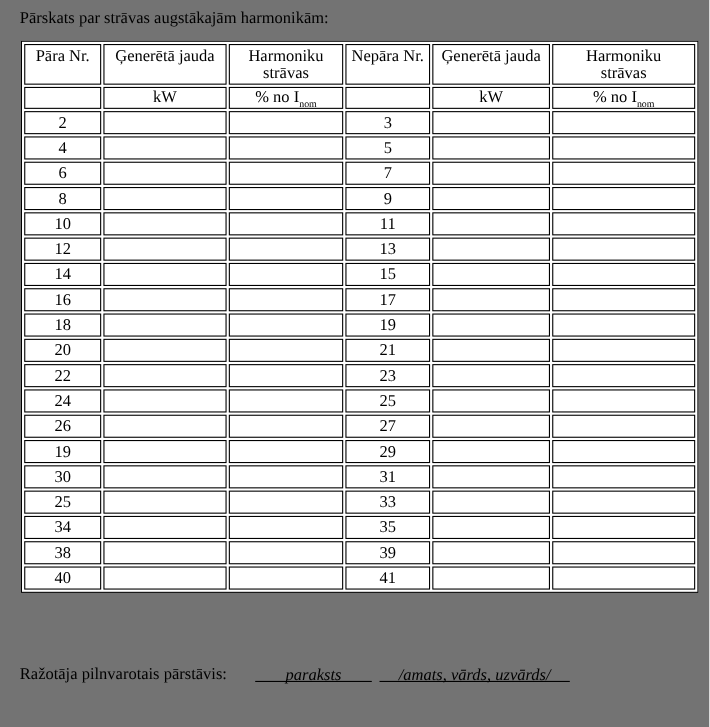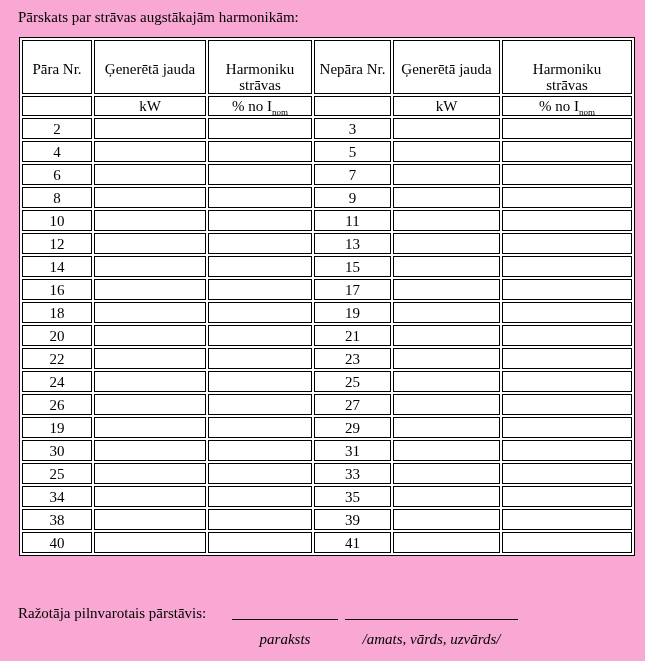--- a/index.html
+++ b/index.html
@@ -4,21 +4,21 @@
 <style>
   html, body {
     margin: 0;
     padding: 0;
     background: #ffffff;
   }
   .page {
     position: relative;
     width: 645px;
     height: 661px;
-    background: #f9a8d4;
+    background: #737373;
     color: #000000;
     font-family: "Liberation Serif", "DejaVu Serif", serif;
     overflow: hidden;
   }
   .title {
     position: absolute;
     left: 18px;
     top: 8px;
     font-size: 15px;
     line-height: 18px;
@@ -41,21 +41,21 @@
     margin: 0;
     text-align: center;
     font-size: 15px;
     background: #ffffff;
     overflow: hidden;
   }
   tr.hrow1 td {
     height: 37px;
     vertical-align: top;
     line-height: 16px;
-    padding-top: 20px;
+    padding-top: 2px;
   }
   tr.hrow2 td {
     height: 20px;
     vertical-align: middle;
     line-height: 17px;
   }
   tbody.rows td {
     height: 21px;
     vertical-align: middle;
     line-height: 18px;
@@ -82,21 +82,21 @@
   .sig-line {
     position: absolute;
     top: 0;
     height: 17px;
     border-bottom: 1px solid #000000;
   }
   .sig-line.line1 { left: 214px; width: 106px; }
   .sig-line.line2 { left: 327px; width: 173px; }
   .sig-caption {
     position: absolute;
-    top: 29px;
+    top: 4px;
     font-style: italic;
     text-align: center;
     white-space: nowrap;
   }
   .sig-caption.cap1 { left: 214px; width: 106px; }
   .sig-caption.cap2 { left: 327px; width: 173px; }
 </style>
 </head>
 <body>
 

